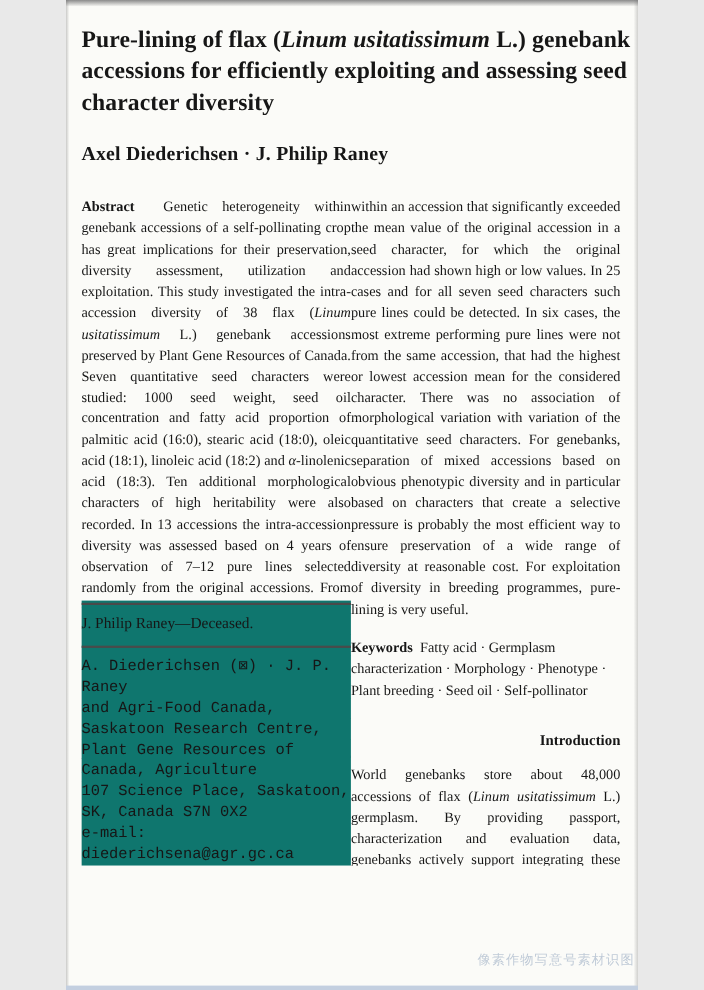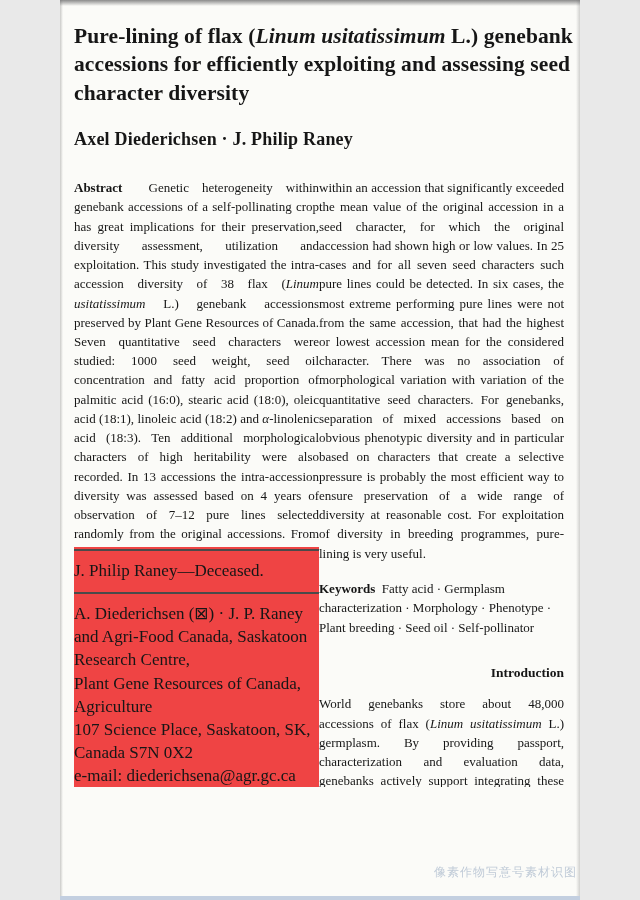--- a/index.html
+++ b/index.html
@@ -28,26 +28,26 @@
 
   .columns { display:flex; margin-top:28px; height:609px; overflow:hidden; }
   .col { width:296px; position:relative; }
 
   p.body { margin:0; font-size:13px; line-height:1.48; text-align:justify; }
   .seg-b { font-weight:bold; }
   .seg-i { font-style:italic; }
   .seg-link { color:#a21caf;margin-left:48px; }
 
   .footnotes {
-    position:absolute; bottom:0; left:0; right:0; background:#ef4444;
-    font-size:17px; line-height:1.36; padding-top:2px;
+    position:absolute; bottom:0; left:0; right:0; background:#0f766e;
+    font-size:14px; line-height:1.36; padding-top:2px;
   }
   .fn-rule { border-top:2px solid #4a4a4a; margin:0 0 8px 0; }
   .fn-deceased { margin:0 0 10px 0; }
-  .fn-line { margin:0; }
+  .fn-line { margin:0;font-family:Liberation Mono, monospace; }
 
   .keywords { margin:16px 0 0 0; font-size:13px; line-height:1.5; text-align:left; }
   h2.section { margin:28px 0 0 0; font-size:13.5px; font-weight:bold;text-align:right; }
   p.intro { margin-top:13px; }
 
   .watermark {
     position:absolute; right:3px; bottom:19px;
     font-family:"DejaVu Sans", sans-serif; font-size:12px; letter-spacing:1px;
     color:#8fa3bd; opacity:.55; pointer-events:none;
   }

